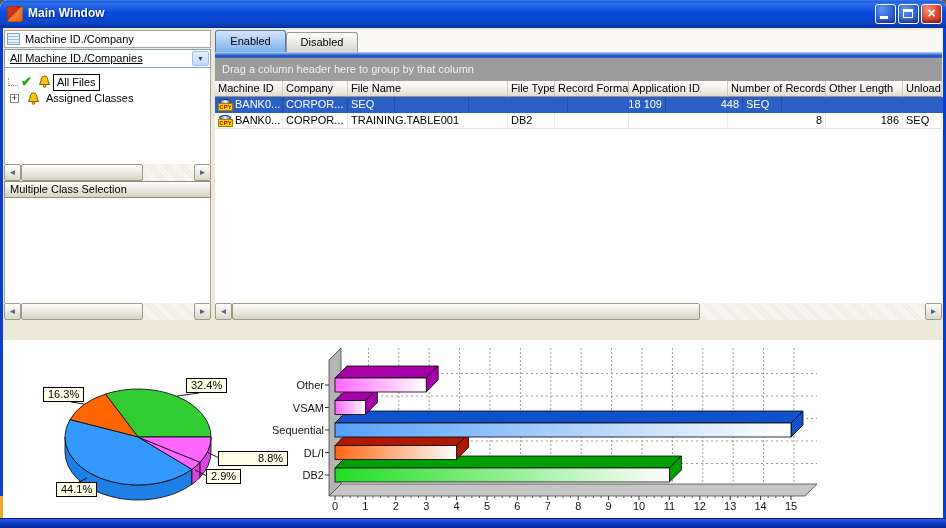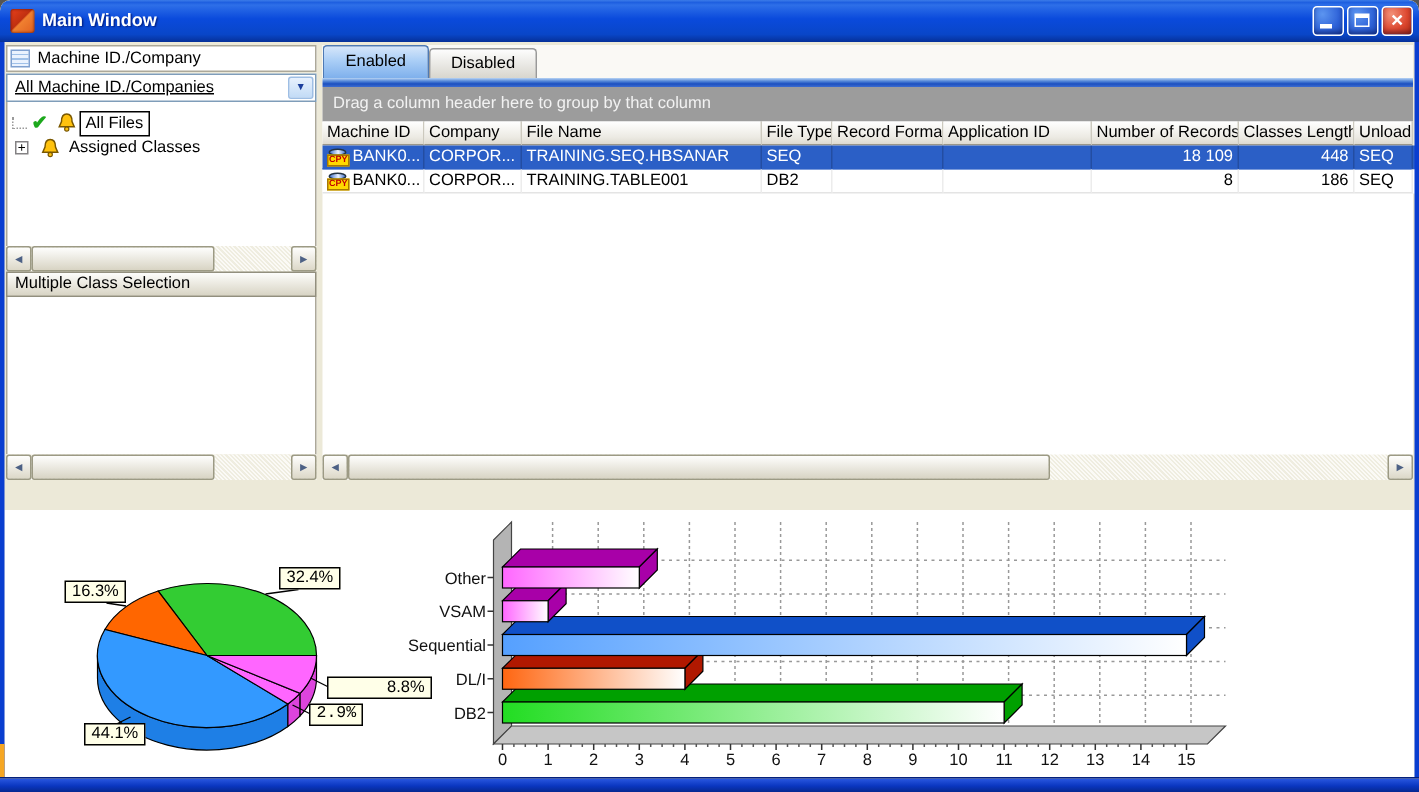--- a/index.html
+++ b/index.html
@@ -185,34 +185,33 @@
     <div class="tab-strip"></div>
     <div class="group-bar">Drag a column header here to group by that column</div>
     <div class="ghead" id="ghead">
         <div class="hcell" style="width: 68px;">Machine ID</div>
         <div class="hcell" style="width: 65px;">Company</div>
         <div class="hcell" style="width: 160px;">File Name</div>
         <div class="hcell" style="width: 47px;">File Type</div>
         <div class="hcell" style="width: 74px;">Record Format</div>
         <div class="hcell" style="width: 99px;">Application ID</div>
         <div class="hcell" style="width: 98px;">Number of Records</div>
-        <div class="hcell" style="width: 77px;">Classes Length</div>
+        <div class="hcell" style="width: 77px;">Other Length</div>
         <div class="hcell" style="width: 39px;">Unload I</div>
       </div>
     <div class="grows" id="grows">
         <div class="grow selected">
           <div class="cell" style="width: 68px;">
             <span class="cpy-icon">
               <span class="top"></span>
               <span class="lbl">CPY</span>
             </span>
             <span>BANK0...</span>
           </div>
           <div class="cell" style="width: 65px;">CORPOR...</div>
-          <div class="cell" style="width: 160px;">TRAINING.SEQ.HBSANAR</div>
           <div class="cell" style="width: 47px;">SEQ</div>
           <div class="cell" style="width: 74px;"></div>
           <div class="cell" style="width: 99px;"></div>
           <div class="cell num" style="width: 98px;">18 109</div>
           <div class="cell num" style="width: 77px;">448</div>
           <div class="cell" style="width: 39px;">SEQ</div>
         </div>
         <div class="grow">
           <div class="cell" style="width: 68px;">
             <span class="cpy-icon">
@@ -400,21 +399,21 @@
           </linearGradient>
           <linearGradient id="barg4" x1="0" y1="0" x2="1" y2="0">
             <stop offset="0%" stop-color="#FF66FF"></stop>
             <stop offset="100%" stop-color="#FFFFFF"></stop>
           </linearGradient>
         </defs>
       </svg>
     <div class="pie-label" style="left:183px; top:38px;">32.4%</div>
     <div class="pie-label" style="left:40px;  top:47px;">16.3%</div>
     <div class="pie-label" style="left:53px;  top:142px;">44.1%</div>
-    <div class="pie-label" style="left:203px; top:129px;font-family:Liberation Mono, monospace;">2.9%</div>
+    <div class="pie-label" style="left:203px; top:129px;">2.9%</div>
     <div class="pie-label" style="left:215px; top:111px;padding-left:39px;">8.8%</div>
 
   </div>
 
   <div class="b-left"></div>
   <div class="b-right"></div>
   <div class="b-accent"></div>
   <div class="b-bottom"></div>
 </div>
 

